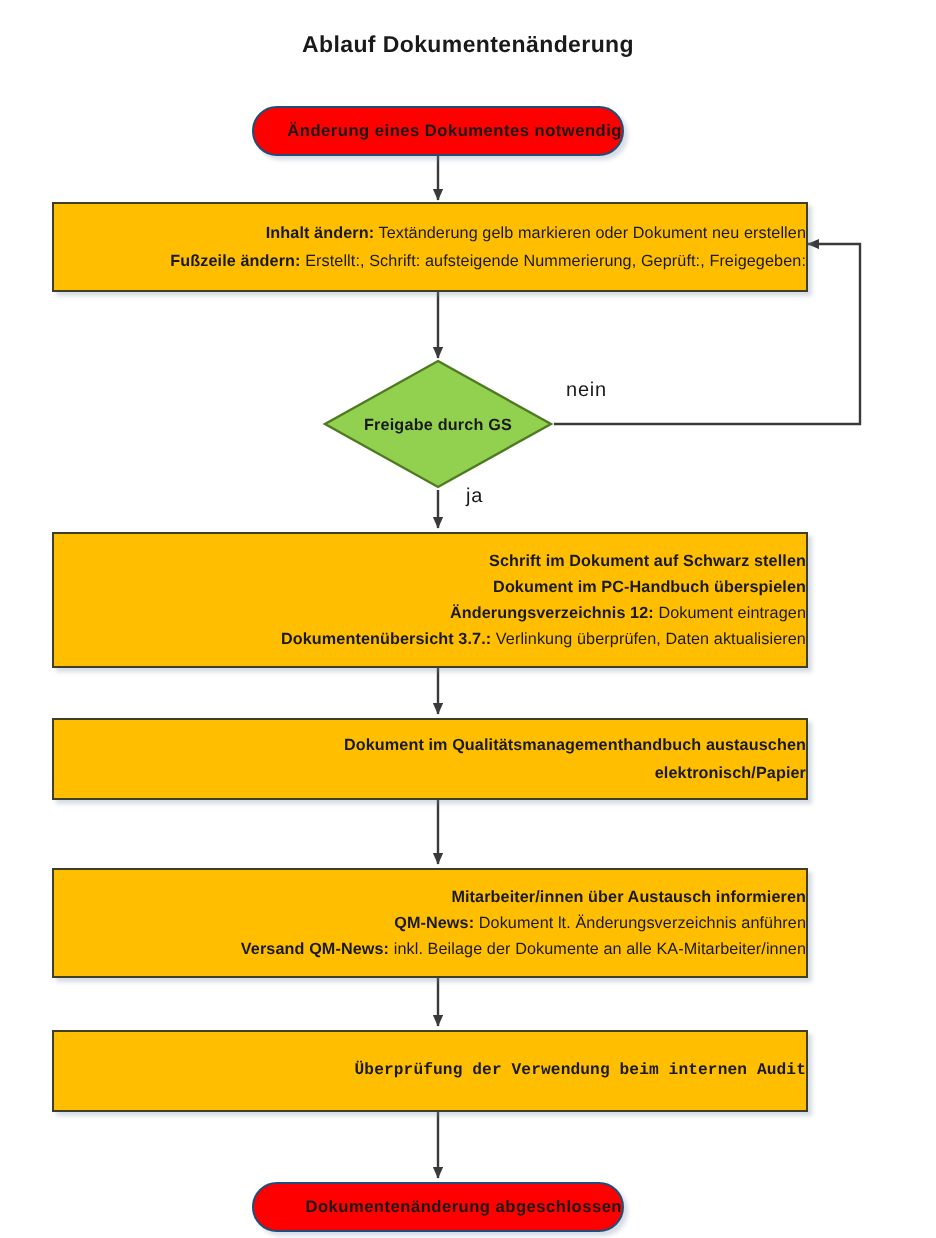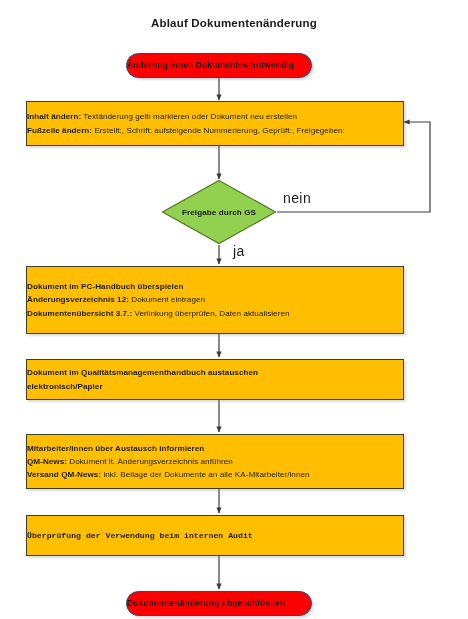--- a/index.html
+++ b/index.html
@@ -43,21 +43,21 @@
     color: #1a1a1a;
     letter-spacing: 0.2px;
   }
 
   
   .node {
     position: absolute;
     box-sizing: border-box;
     display: flex;
     flex-direction: column;
-    align-items: flex-start;
+    align-items: flex-end;
     justify-content: center;
     text-align: center;
     color: #1a1a1a;
   }
 
   .node-process {
     background: #FFBF00;
     border: 1.3px solid #3f3f26;
     box-shadow: 2px 2px 2px rgba(120,140,170,0.30);
   }
@@ -116,21 +116,21 @@
     font-size: 8.1px;
     font-weight: bold;
     color: #1a1a1a;
     letter-spacing: 0.1px;
     pointer-events: none;
   }
 
   
   .edge-label {
     position: absolute;
-    font-size: 14px;
+    font-size: 10px;
     color: #1a1a1a;
     letter-spacing: 0.4px;
     white-space: nowrap;
   }
 </style>
 </head>
 <body>
 
 <div id="flowchart-root">
 
@@ -177,20 +177,21 @@
     <svg class="diamond-shape" viewBox="0 0 116 66" width="116" height="66" xmlns="http://www.w3.org/2000/svg">
       <polygon points="58,1.5 114.5,33 58,64.5 1.5,33" fill="#92D050" stroke="#4F7A21" stroke-width="1.2"></polygon>
     </svg>
     <div class="decision-label">Freigabe durch GS</div>
   </div>
 
   <div class="edge-label" style="left:283px; top:190px;">nein</div>
   <div class="edge-label" style="left:233px; top:243px;">ja</div>
 
   <div class="node node-process" style="left:26px; top:266px; width:378px; height:68px;">
+    <span class="node-line line-bold">Schrift im Dokument auf Schwarz stellen</span>
     <span class="node-line line-bold">Dokument im PC-Handbuch überspielen</span>
     <span class="node-line">
       <span class="lead">Änderungsverzeichnis 12:</span><span> Dokument eintragen</span>
     </span>
     <span class="node-line">
       <span class="lead">Dokumentenübersicht 3.7.:</span><span> Verlinkung überprüfen, Daten aktualisieren</span>
     </span>
   </div>
 
   <div class="node node-process" style="left:26px; top:434px; width:378px; height:55px;">

